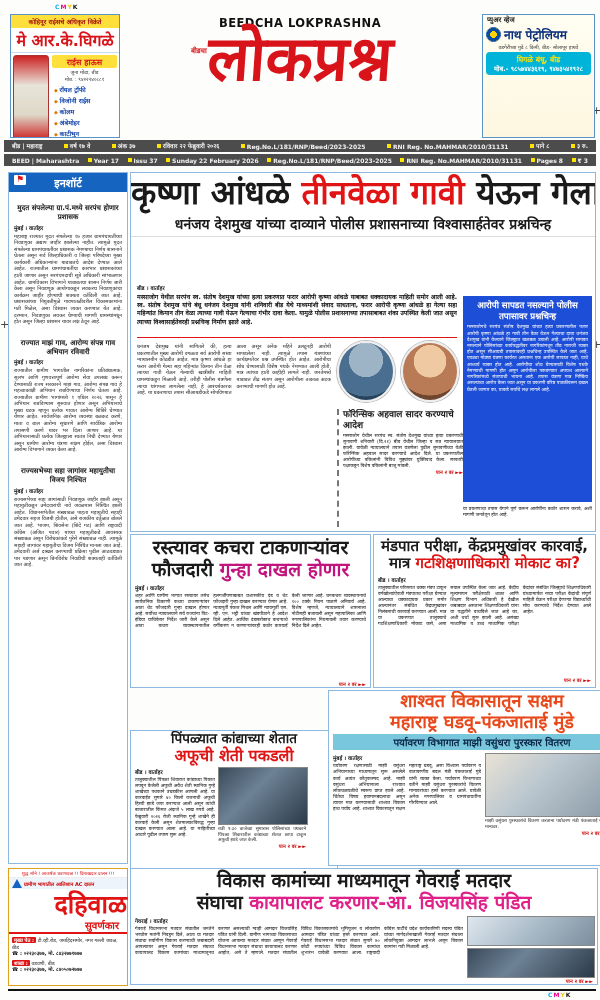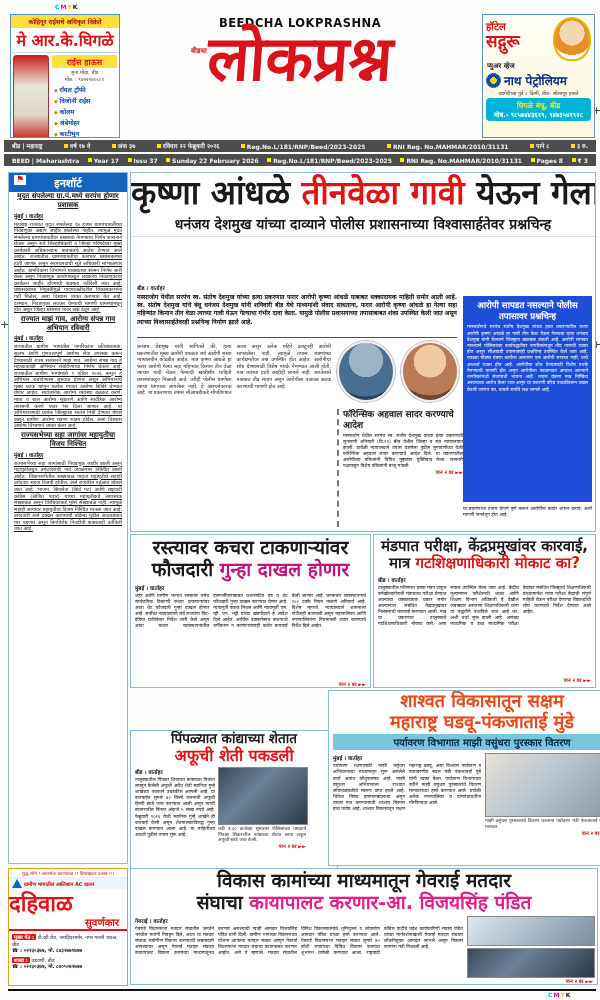--- a/index.html
+++ b/index.html
@@ -58,29 +58,29 @@
   .ysq{display:inline-block;width:4px;height:4px;background:#ffe400;margin-right:2px;}
   
   .nbox{border:1px solid #8db9e0;background:#fff;box-sizing:border-box;overflow:hidden;}
   .t5{font-size:5px;line-height:1.32;color:#222;}
   .t47{font-size:4.7px;line-height:1.3;color:#222;}
   .byline{font-size:5.5px;font-weight:bold;color:#111;margin:1px 0;}
   .cont{color:#c00;font-weight:bold;font-size:5px;text-align:right;}
   
   .sb-head{background:#1565c0;color:#fff;font-size:11px;font-weight:bold;text-align:center;padding:2px 0;position:relative;}
   .sb-flag{position:absolute;left:5px;top:2px;color:#e01414;background:#fff;font-size:9px;line-height:1.1;padding:0 2px;border-radius:1px;}
-  .sb-item{padding:0 5px 2px 5px;text-decoration:underline;}
+  .sb-item{padding:12px 5px 2px 5px;}
   .sb-title{font-size:7px;font-weight:bold;text-align:center;line-height:1.25;margin-bottom:2px;}
   
   .dw{border:1px solid #e0a020;background:#fff;box-sizing:border-box;}
   .dw-top{color:#d8141a;font-size:4.6px;text-align:center;border-bottom:1px solid #eee;padding:1px;}
   .dw-band{display:flex;align-items:center;gap:2px;background:#eef4fb;padding:1px 3px;}
   .dw-logo{width:10px;height:9px;background:#1565c0;clip-path:polygon(50% 0,100% 100%,0 100%);}
   .dw-band span{color:#c00;font-size:5px;font-weight:bold;}
-  .dw-name{color:#e01414;font-size:22px;font-weight:bold;text-align:left;line-height:1.05;margin-top:3px;}
+  .dw-name{color:#e01414;font-size:25px;font-weight:bold;text-align:right;line-height:1.05;margin-top:3px;}
   .dw-sub{color:#e01414;font-size:10px;font-weight:bold;text-align:right;padding-right:8px;border-bottom:2px solid #e01414;}
   .dw-row{font-size:5px;margin:3px 3px 0 3px;line-height:1.3;}
   .dw-row .lab{background:#e01414;color:#fff;font-weight:bold;padding:0 2px;border-radius:1px;}
   .dw-row .phn{display:block;font-weight:bold;color:#111;}
   
   .ls-head{text-align:center;font-weight:bold;font-size:33px;line-height:1.1;white-space:nowrap;margin-top:2px;}
   .ls-head .red{color:#e01414;}
   .ls-sub{text-align:center;font-weight:bold;font-size:14px;margin-top:3px;border-bottom:1px solid #ddd;padding-bottom:3px;}
   .ls-lead{font-weight:bold;font-size:6.1px;line-height:1.35;color:#111;border-bottom:1px solid #e01414;}
   .ls-cols{column-count:2;column-gap:5px;}
@@ -136,27 +136,20 @@
   </div>
 </div>
 
 <div class="abs mh" style="left:127px;top:16px">
   <span class="mh-tag">बीडचा</span>
   <div class="mh-eng">BEEDCHA LOKPRASHNA</div>
   <div class="mh-logo">लोकप्रश्न</div>
 </div>
 
 <div class="abs adbox ar" style="left:482px;top:14px;width:113px;height:124px">
-  <div class="ar-top">
-    <div class="ar-hotel">
-      <span class="s1">हॉटेल</span>
-      <span class="s2">सद्गुरू</span>
-    </div>
-    <div class="guru"></div>
-  </div>
   <div class="ar-veg">प्युअर व्हेज</div>
   <div class="ar-brand">
     <span class="np-logo"></span>
     <b>नाथ पेट्रोलियम</b>
   </div>
   <div class="ar-addr">वडगेरीच्या पुढे ८ किमी, बीड– सोलापूर हायवे</div>
   <div class="ar-owner">
     <div class="own">घिगळे बंधू, बीड</div>
     <div class="ph">मोब.- ९८५७४४३६१९, ९४७३५४१९२८</div>
   </div>

